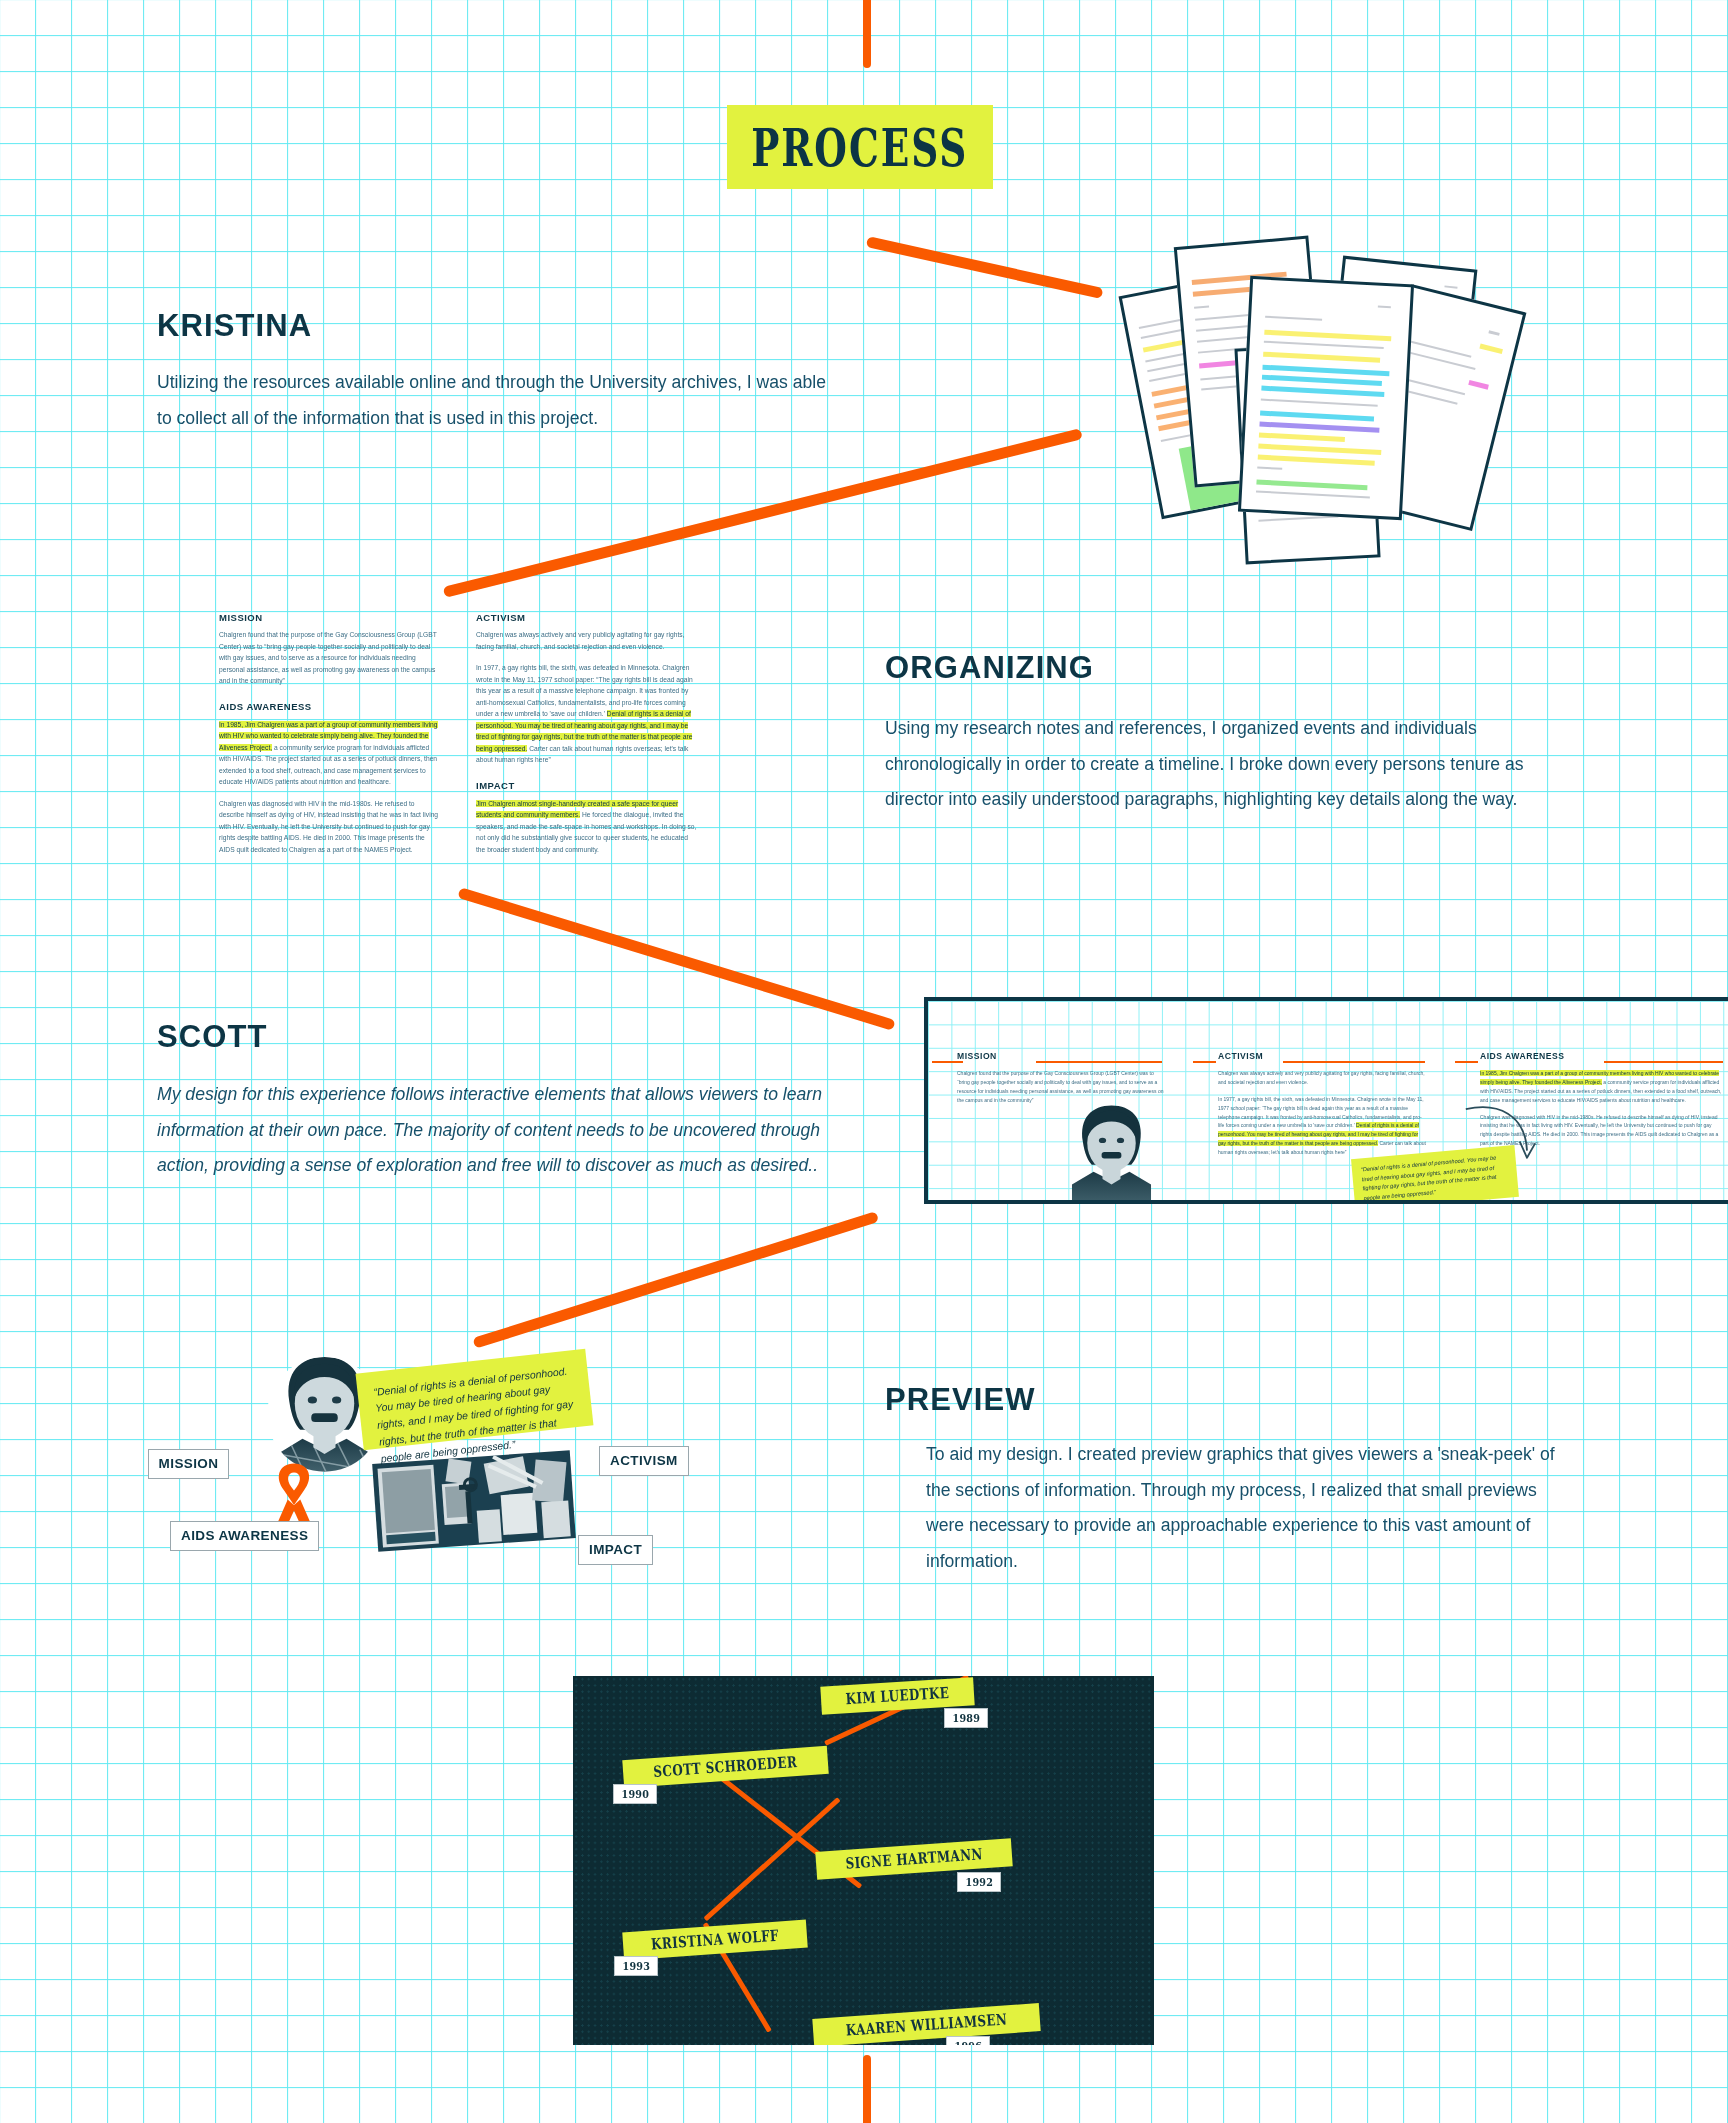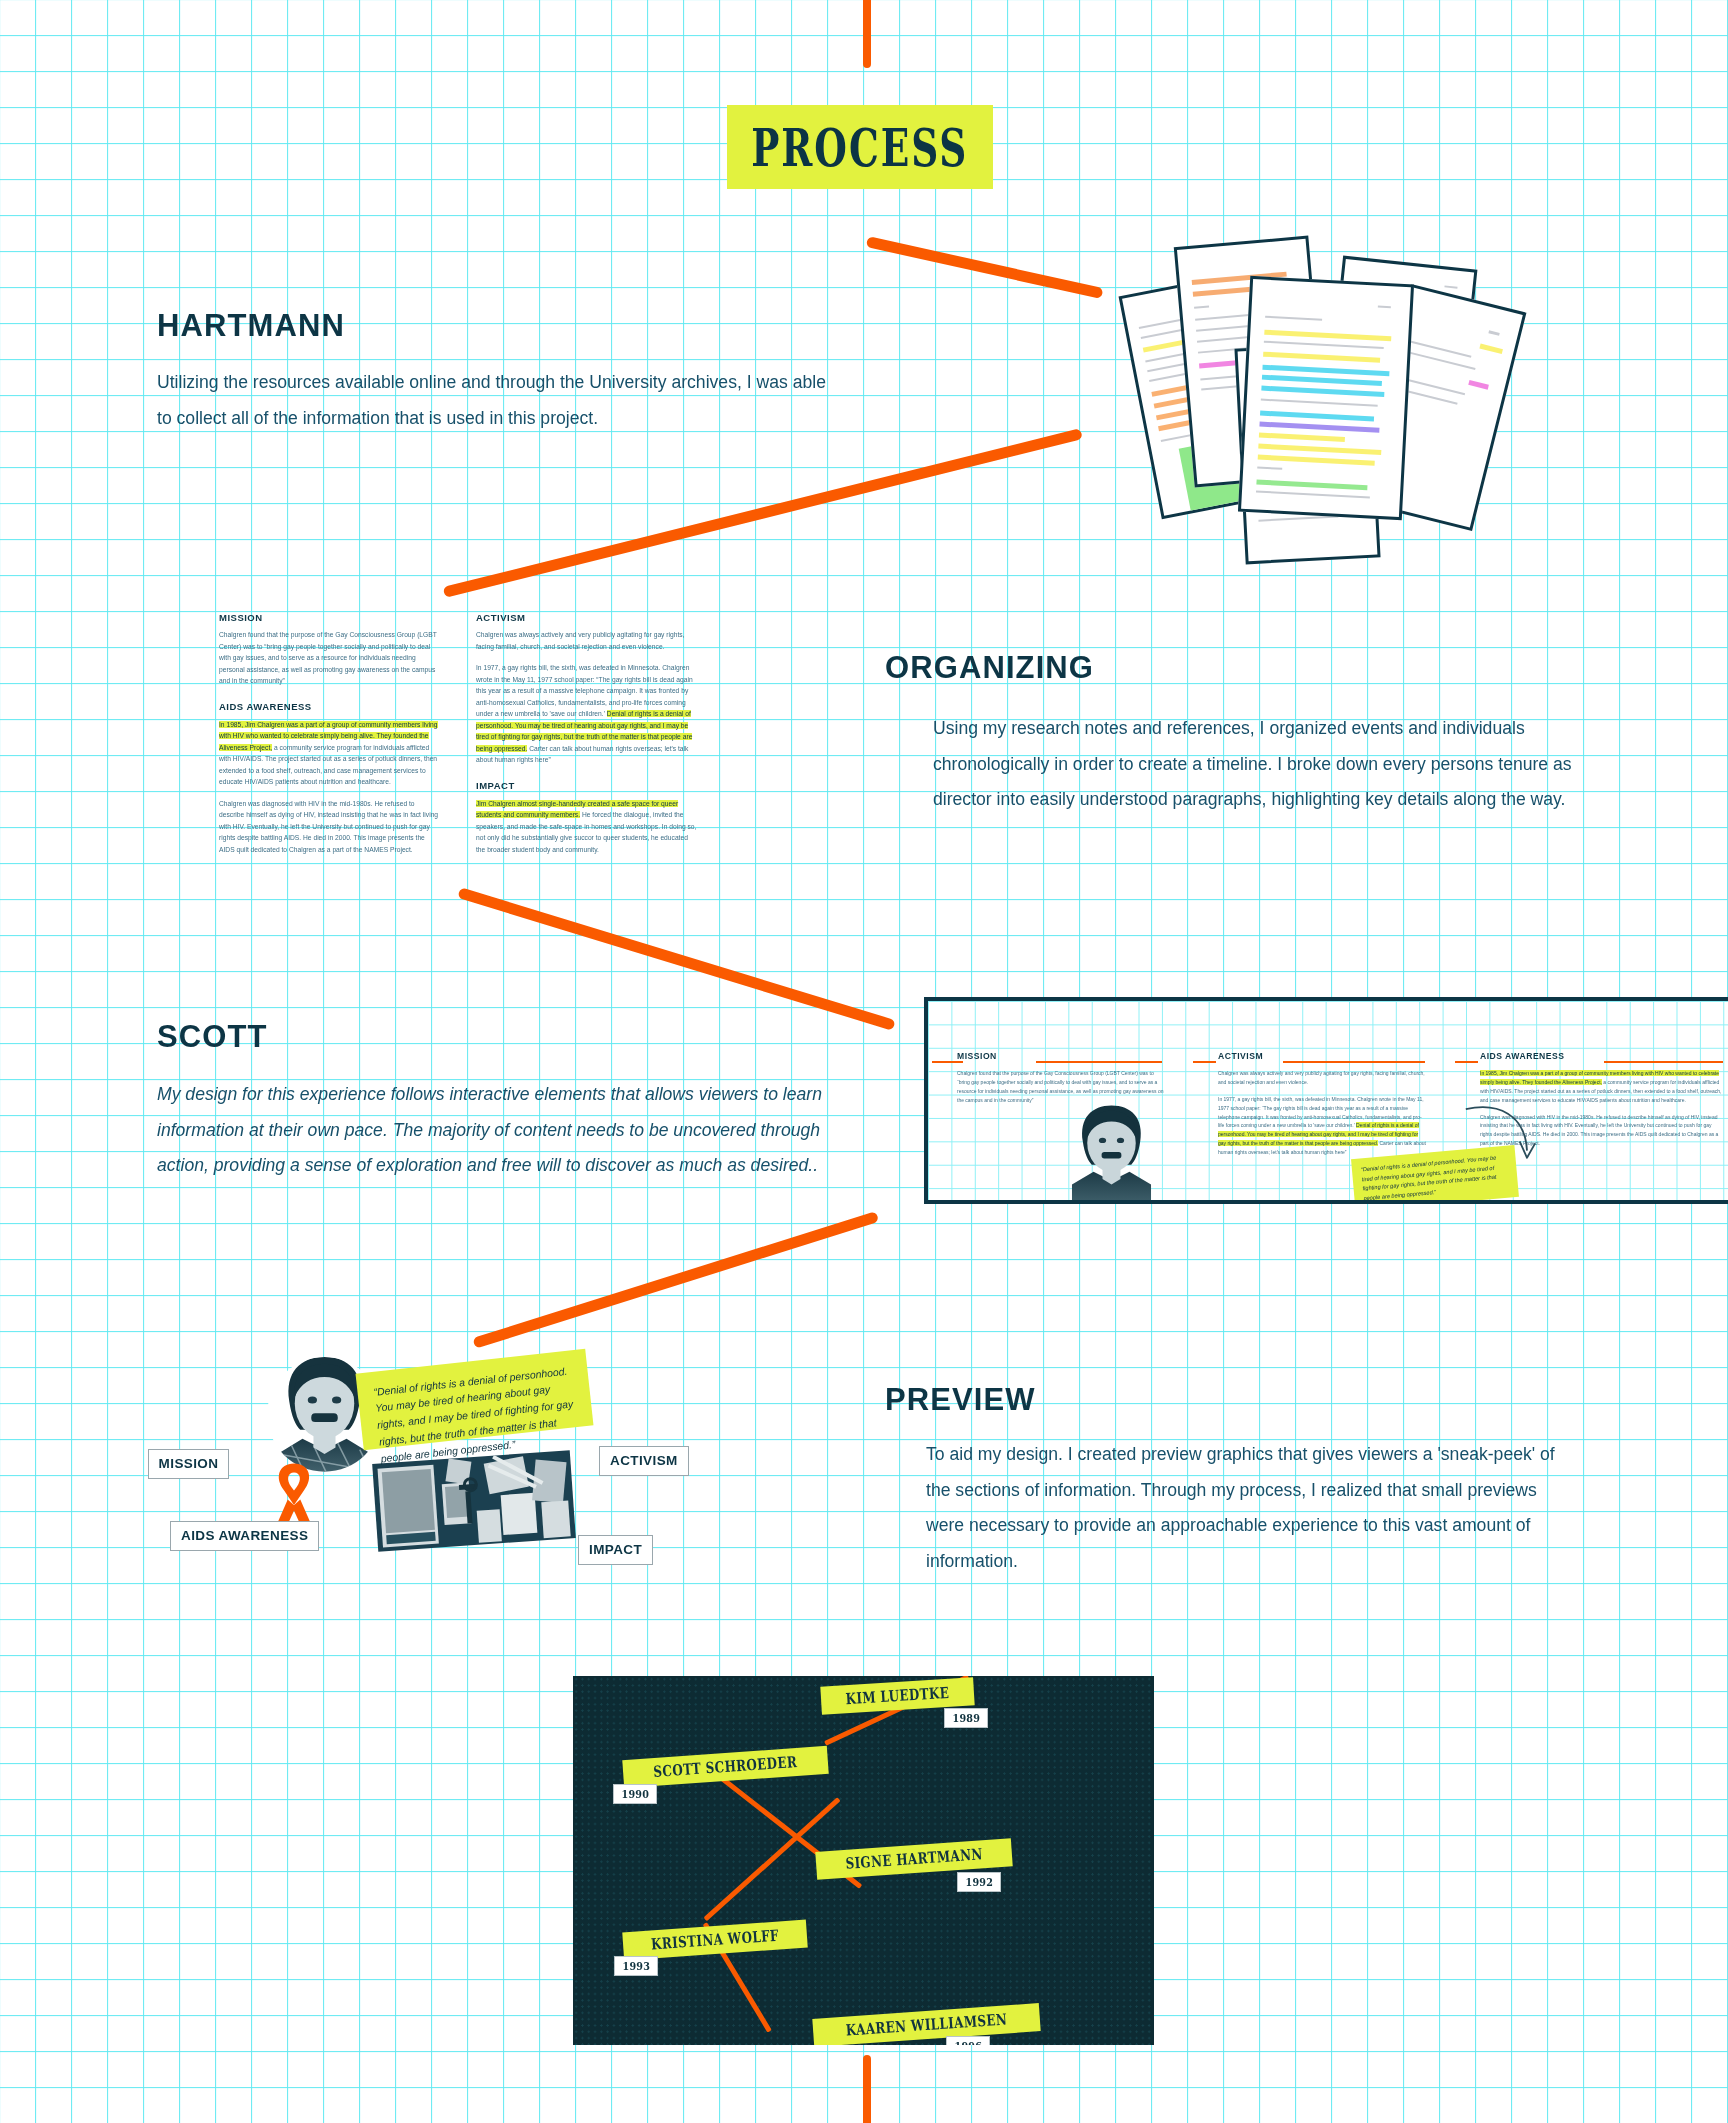--- a/index.html
+++ b/index.html
@@ -153,21 +153,21 @@
 <div class="orange-line" style="left:459px; top:887px; width:455px; height:10.8px; transform:rotate(17deg);"></div>
 
 <div class="orange-line" style="left:474px; top:1338px; width:423px; height:10.8px; transform:rotate(-17.5deg);"></div>
 
 <div class="orange-stub" style="left:863px; top:2055px; height:81px;"></div>
 
 <div id="process-banner">
   <div class="ttl">PROCESS</div>
 </div>
 
-<div class="sec-head" style="left:157px; top:308px;">HARTMANN</div>
+<div class="sec-head" style="left:157px; top:308px;">KRISTINA</div>
 <div class="sec-body" style="left:157px; top:365px; width:671px;">Utilizing the resources available online and through the University archives, I was able to collect all of the information that is used in this project.</div>
 
 <div class="layer" id="paper-stack">
 
   <div class="sheet" style="left:5.4px; top:52px; width:129px; height:227px; transform:rotate(-11deg);">
     <div class="ln" style="top:31px; width:68%;"></div>
     <div class="ln" style="top:41px; width:74%;"></div>
     <div class="hl" style="top:52px; width:62%; background:#faf06a;"></div>
     <div class="ln" style="top:65px; width:70%;"></div>
     <div class="ln" style="top:75px; width:66%;"></div>
@@ -254,21 +254,21 @@
   <div class="note-col" style="left:257px; top:0;">
     <div class="note-h">ACTIVISM</div>
     <p class="note-p">Chalgren was always actively and very publicly agitating for gay rights, facing familial, church, and societal rejection and even violence.</p>
     <p class="note-p"><span>In 1977, a gay rights bill, the sixth, was defeated in Minnesota. Chalgren wrote in the May 11, 1977 school paper: “The gay rights bill is dead again this year as a result of a massive telephone campaign. It was fronted by anti-homosexual Catholics, fundamentalists, and pro-life forces coming under a new umbrella to 'save our children.' </span><mark>Denial of rights is a denial of personhood. You may be tired of hearing about gay rights, and I may be tired of fighting for gay rights, but the truth of the matter is that people are being oppressed.</mark><span> Carter can talk about human rights overseas; let's talk about human rights here”</span></p>
     <div class="note-h" style="margin-top:14.4px;">IMPACT</div>
     <p class="note-p"><mark>Jim Chalgren almost single-handedly created a safe space for queer students and community members.</mark><span> He forced the dialogue, invited the speakers, and made the safe-space in homes and workshops. In doing so, not only did he substantially give succor to queer students, he educated the broader student body and community.</span></p>
   </div>
 </div>
 
 <div class="sec-head" style="left:885px; top:650px;">ORGANIZING</div>
-<div class="sec-body" style="left:933px; top:711px; width:657px;">Using my research notes and references, I organized events and individuals chronologically in order to create a timeline. I broke down every persons tenure as director into easily understood paragraphs, highlighting key details along the way.</div>
+<div class="sec-body" style="left:885px; top:711px; width:657px;">Using my research notes and references, I organized events and individuals chronologically in order to create a timeline. I broke down every persons tenure as director into easily understood paragraphs, highlighting key details along the way.</div>
 
 <div class="sec-head" style="left:157px; top:1019px;">SCOTT</div>
 <div class="sec-body" style="left:157px; top:1077px; width:666px;font-style:italic;">My design for this  experience follows interactive elements that allows viewers to learn information at their own pace. The majority of content needs to be uncovered through action, providing a sense of exploration and free will to discover as much as desired..</div>
 
 <div id="mockup">
   <div class="mgrid"></div>
 
   <div class="mk-col" style="left:29px; top:50px;">
     <div class="mk-rule" style="left:-25px; width:31px;"></div>
     <div class="mk-h">MISSION</div>

